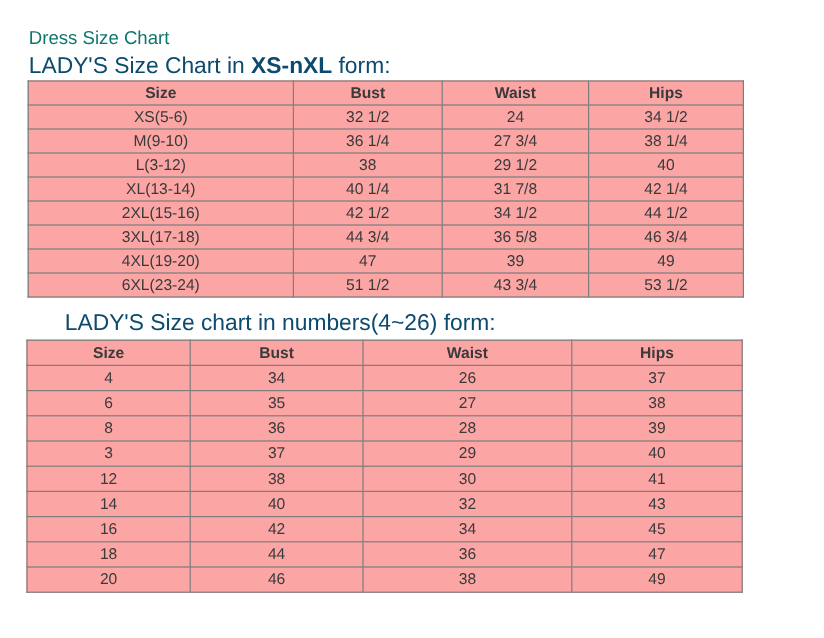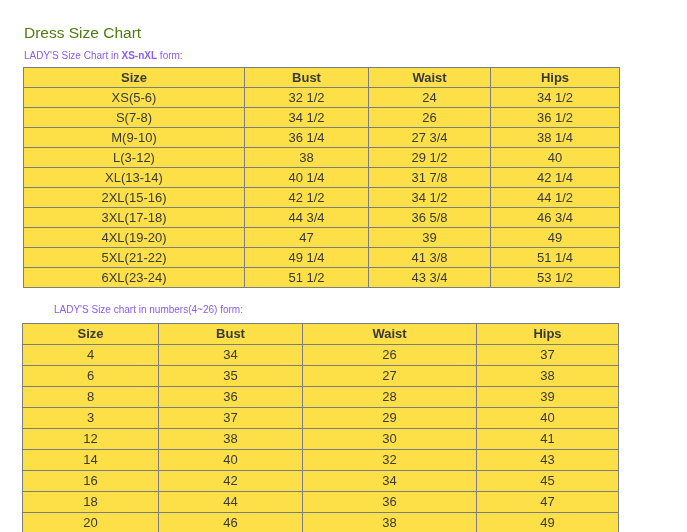--- a/index.html
+++ b/index.html
@@ -9,39 +9,39 @@
     overflow: hidden;
     background: #ffffff;
     font-family: "Liberation Sans", sans-serif;
     color: #3a3a3a;
   }
   .content { padding: 23px 0 0 23px; }
 
   .page-title {
     font-size: 15.5px;
     font-weight: 400;
-    color: #4d7c0f;
+    color: #0f766e;
     margin: 0 0 4px 1px;
     line-height: 19px;
   }
   .section-heading {
-    font-size: 10px;
+    font-size: 19px;
     font-weight: 400;
-    color: #8b5cf6;
+    color: #0c4a6e;
     margin: 5px 0 0 1px;
     line-height: 17px;
   }
   .section-heading .bold-part { font-weight: 700; }
   .heading-gap { margin-top: 13px; margin-left: 31px; }
 
   table.size-table {
     border-collapse: collapse;
     table-layout: fixed;
     width: 596px;
-    background: #fde047;
+    background: #fca5a5;
   }
   table.size-table td, table.size-table th {
     border: 1px solid #7d7d7d;
     padding: 0;
     text-align: center;
     vertical-align: middle;
     font-size: 13px;
     color: #3a3a3a;
     overflow: hidden;
     white-space: nowrap;
@@ -87,26 +87,20 @@
         </tr>
       </thead>
     <tbody>
         <tr>
           <td>XS(5-6)</td>
           <td>32 1/2</td>
           <td>24</td>
           <td>34 1/2</td>
         </tr>
         <tr>
-          <td>S(7-8)</td>
-          <td>34 1/2</td>
-          <td>26</td>
-          <td>36 1/2</td>
-        </tr>
-        <tr>
           <td>M(9-10)</td>
           <td>36 1/4</td>
           <td>27 3/4</td>
           <td>38 1/4</td>
         </tr>
         <tr>
           <td>L(3-12)</td>
           <td>38</td>
           <td>29 1/2</td>
           <td>40</td>
@@ -127,26 +121,20 @@
           <td>3XL(17-18)</td>
           <td>44 3/4</td>
           <td>36 5/8</td>
           <td>46 3/4</td>
         </tr>
         <tr>
           <td>4XL(19-20)</td>
           <td>47</td>
           <td>39</td>
           <td>49</td>
-        </tr>
-        <tr>
-          <td>5XL(21-22)</td>
-          <td>49 1/4</td>
-          <td>41 3/8</td>
-          <td>51 1/4</td>
         </tr>
         <tr>
           <td>6XL(23-24)</td>
           <td>51 1/2</td>
           <td>43 3/4</td>
           <td>53 1/2</td>
         </tr>
       </tbody>
   </table>
 

